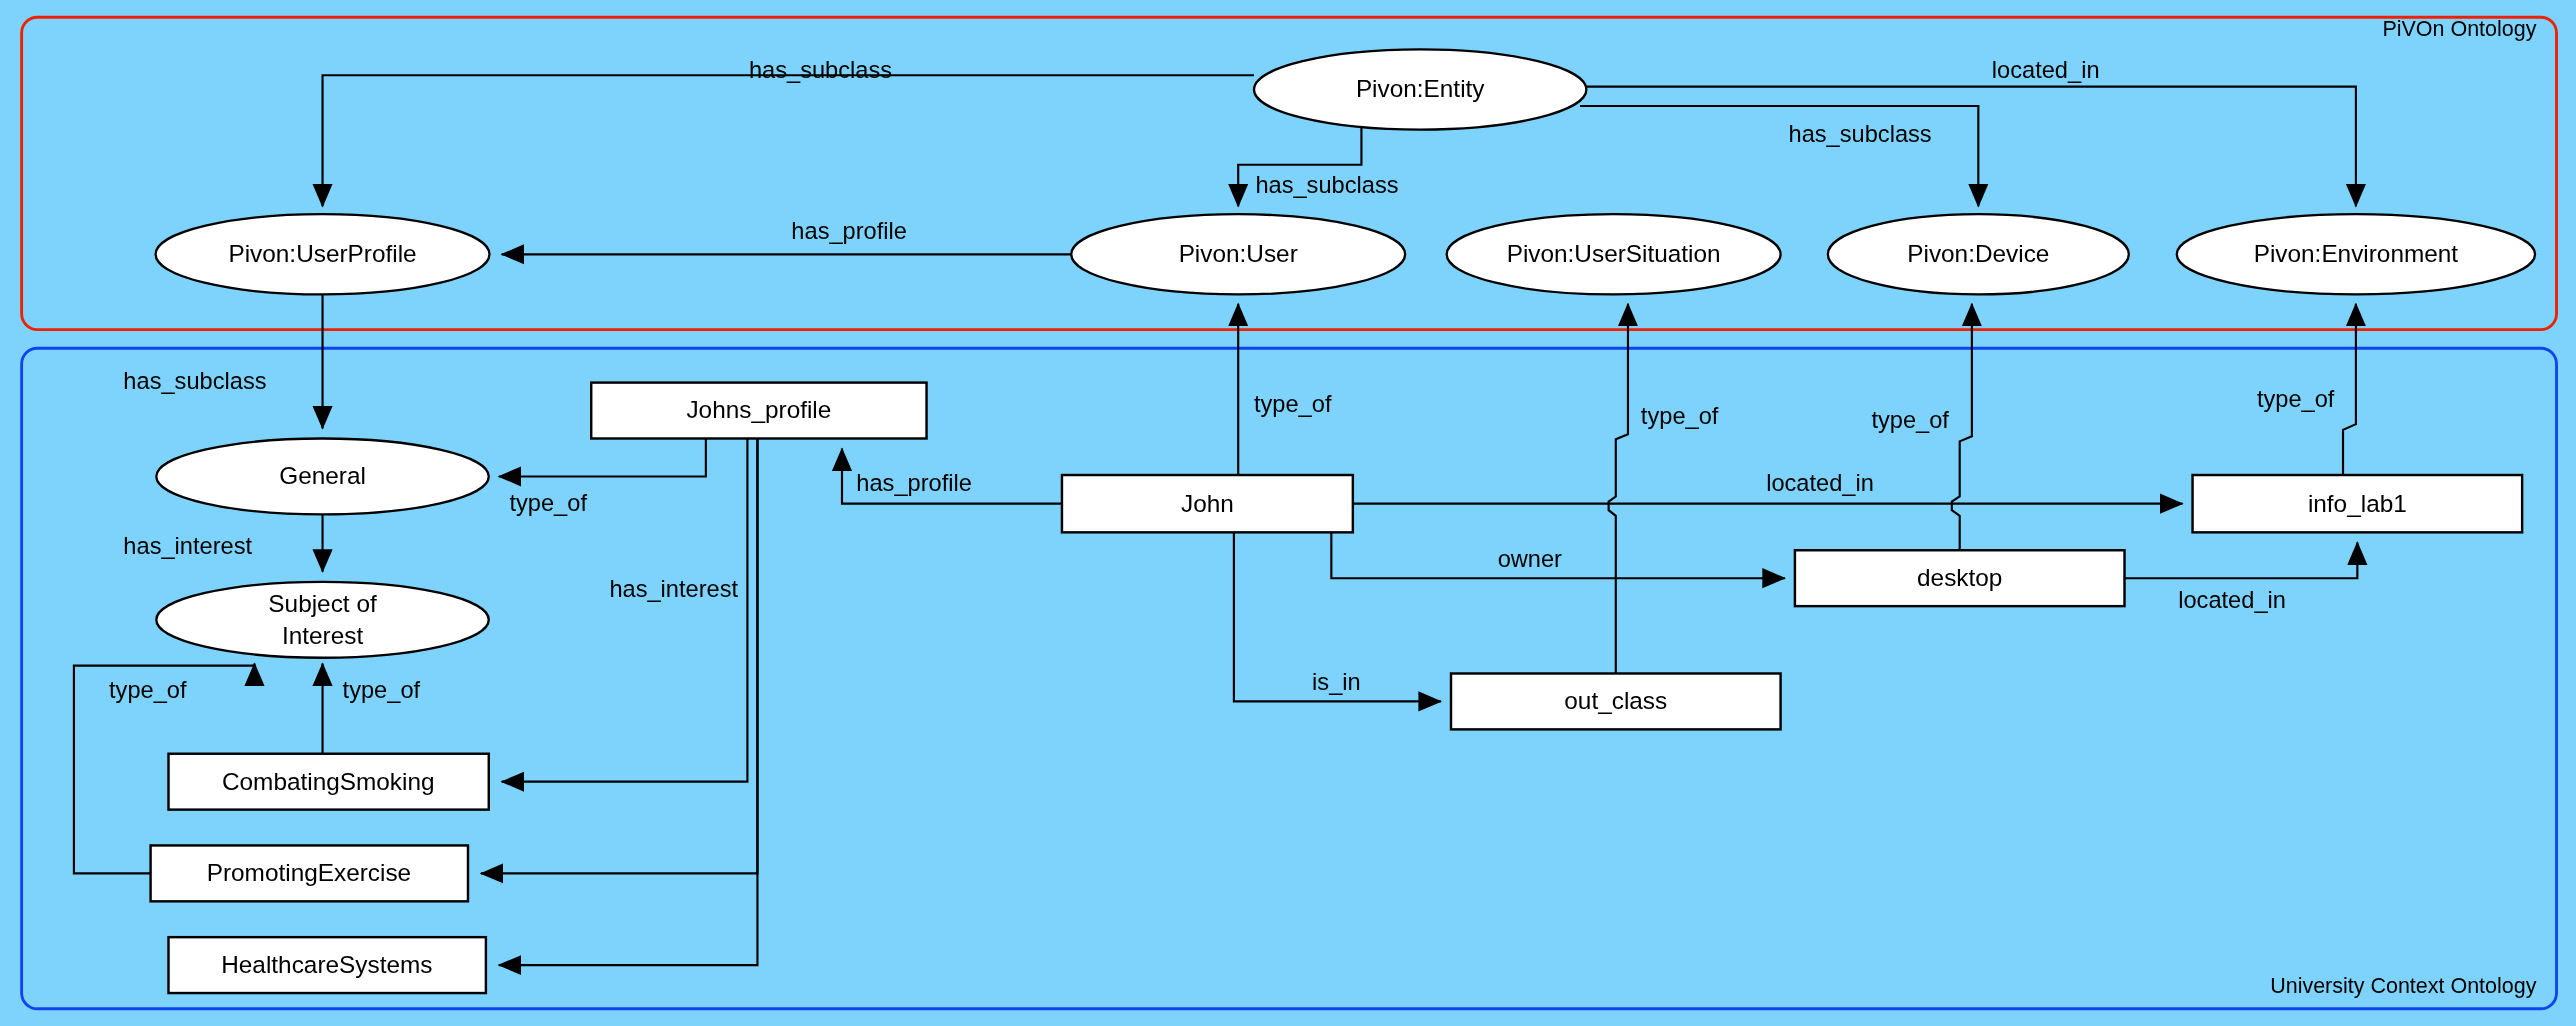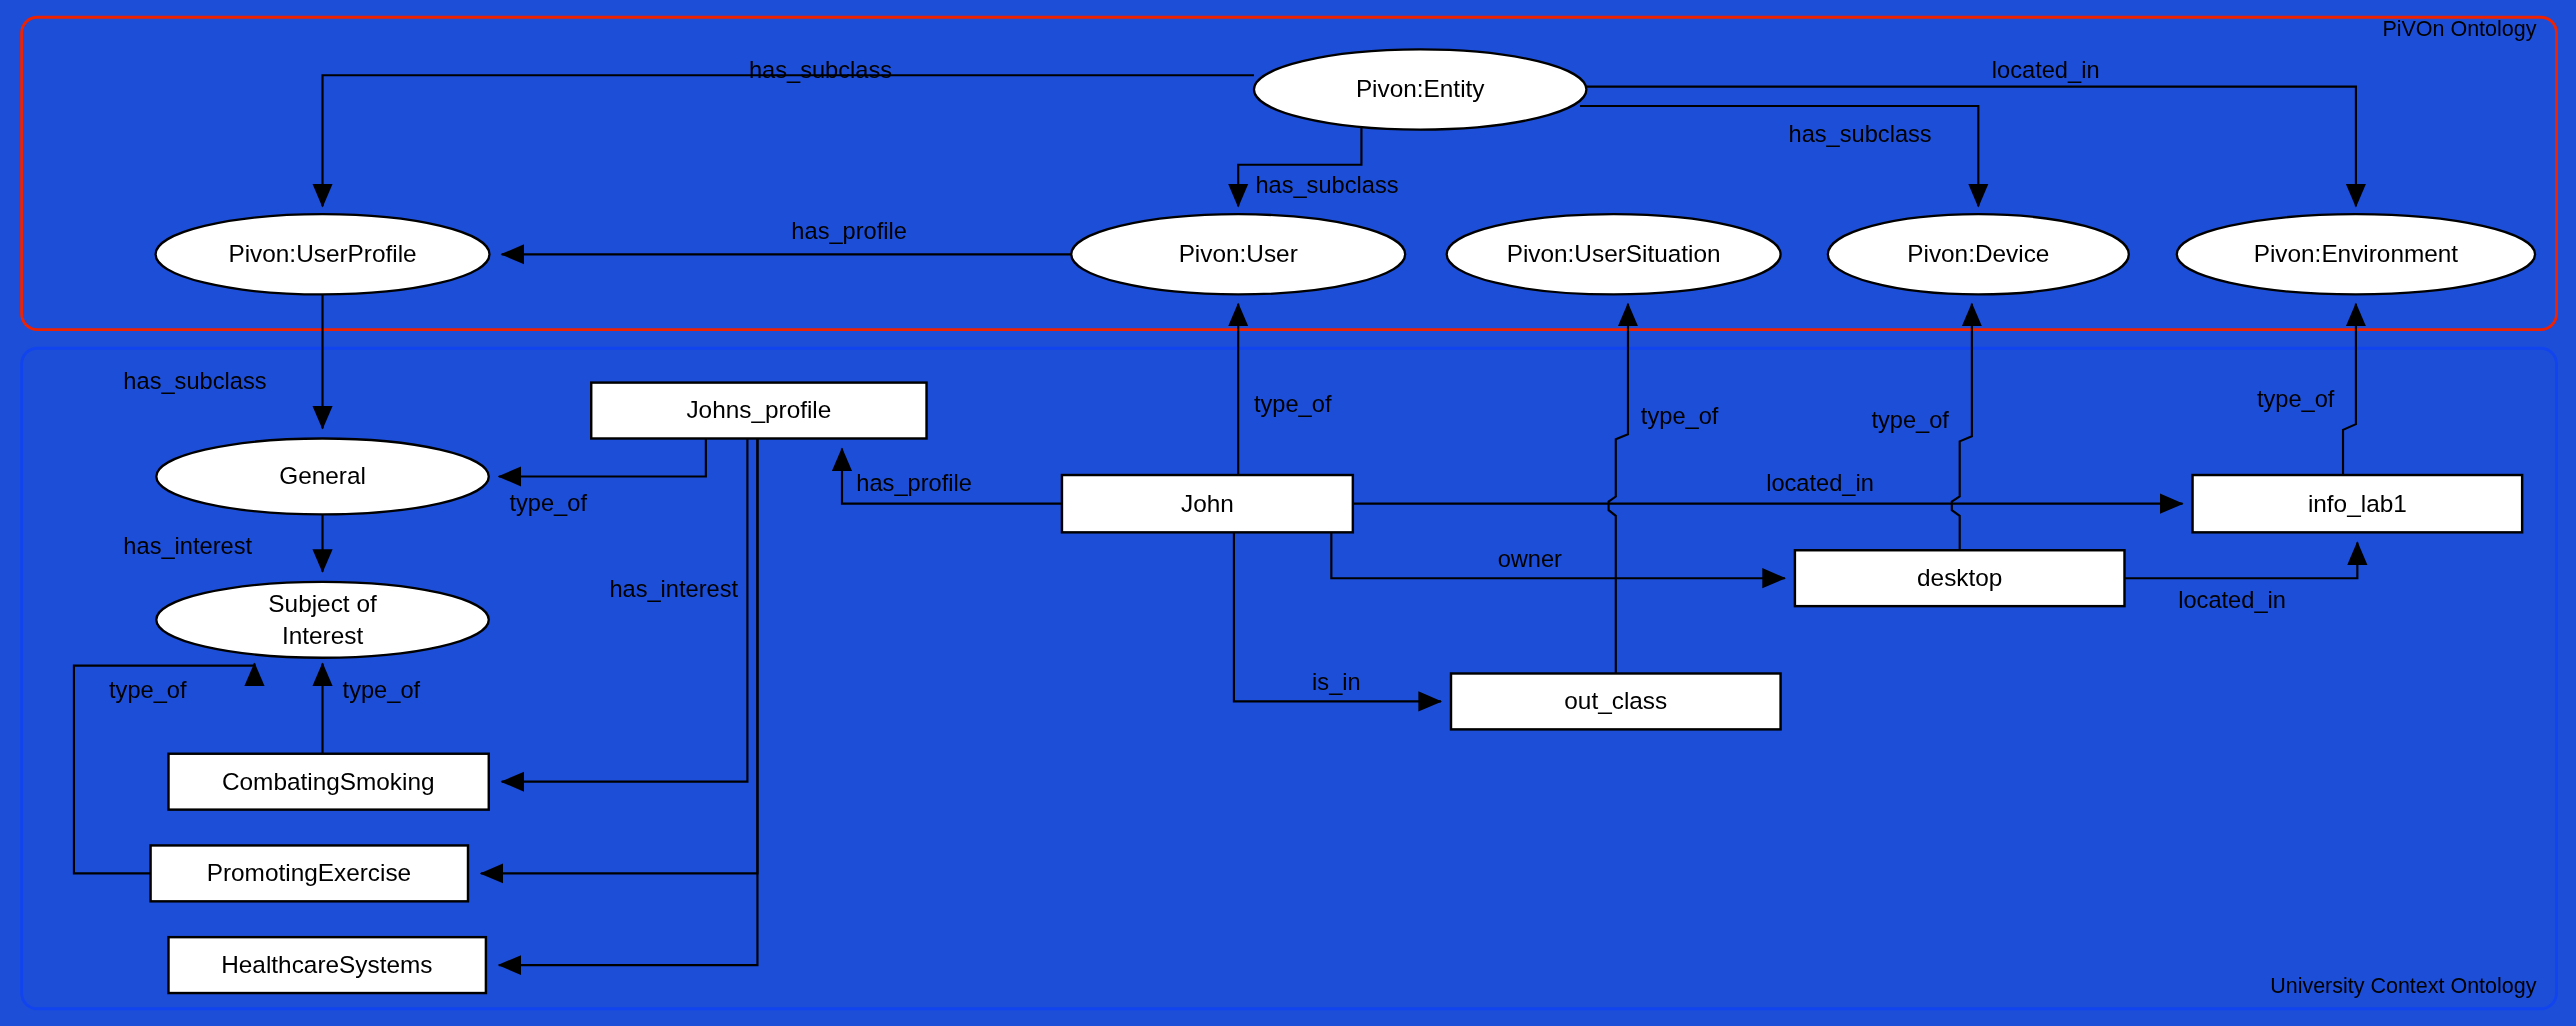--- a/index.html
+++ b/index.html
@@ -4,21 +4,21 @@
 <style>
   html, body {
     margin: 0;
     padding: 0;
     background: #ffffff;
   }
   #root {
     position: relative;
     width: 2576px;
     height: 1026px;
-    background: #1d4ed8;
+    background: #7dd3fc;
     font-family: "Liberation Sans", sans-serif;
     overflow: hidden;
   }
   svg.canvas {
     position: absolute;
     left: 0;
     top: 0;
     width: 2576px;
     height: 1026px;
   }

